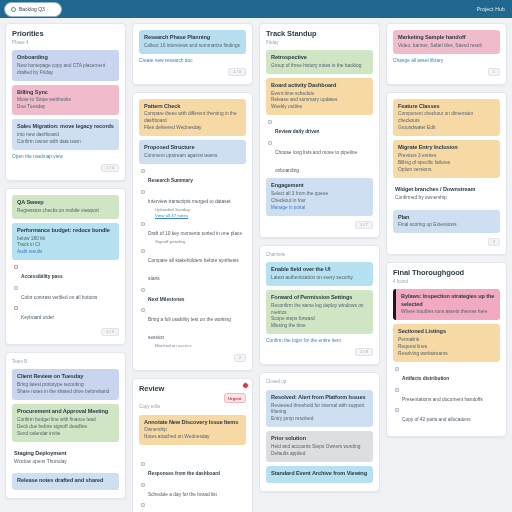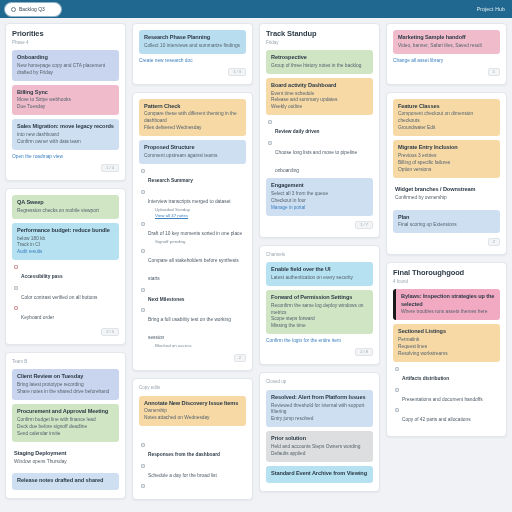--- a/index.html
+++ b/index.html
@@ -358,20 +358,24 @@
           <div class="check-row">
             <span class="cbox done"></span>
             <div><span class="check-text">Bring a full usability test on the working session</span><span class="check-sub">Blocked on access</span></div>
           </div>
         </div>
         <div class="card-foot">
           <span class="mini-ctl">2</span>
         </div>
       </div>
       <div class="card">
+        <div class="card-head">
+          <div class="card-title">Review</div>
+          <div class="badge-wrap"><span class="badge red">Urgent</span><span class="dot-badge red"></span></div>
+        </div>
         <div class="card-sub">Copy edits</div>
         <div class="note n-orange">
           <div class="note-title">Annotate New Discovery Issue Items</div>
           <span class="note-line">Ownership</span>
           <span class="note-line">Notes attached on Wednesday</span>
         </div>
         <div class="note n-plain"></div>
         <div class="check-group">
           <div class="check-row">
             <span class="cbox done"></span>

